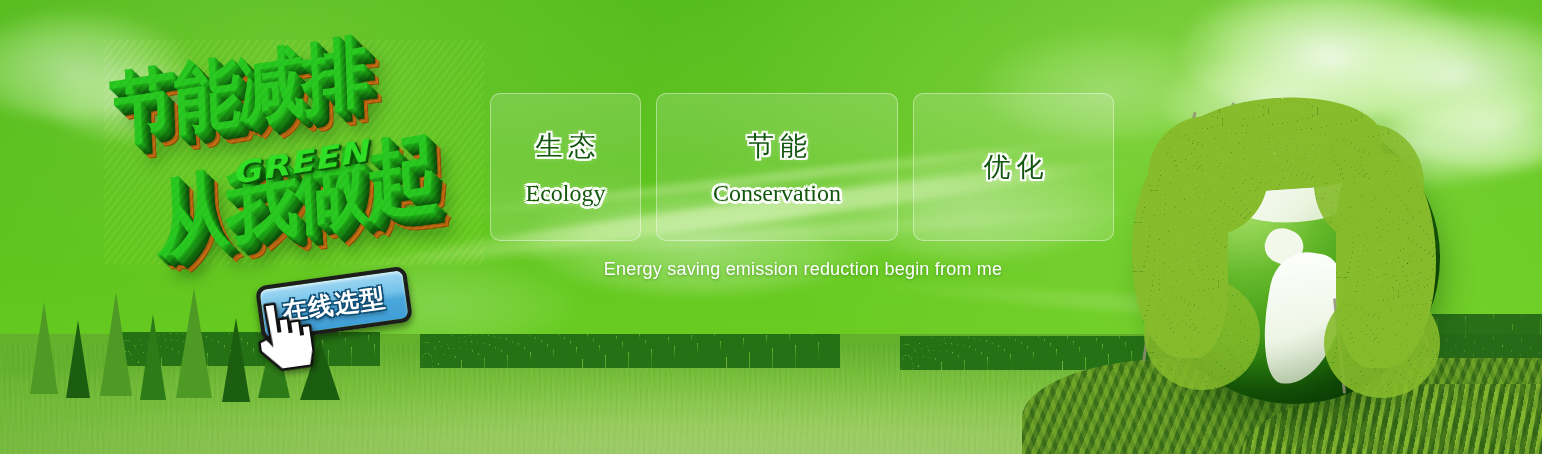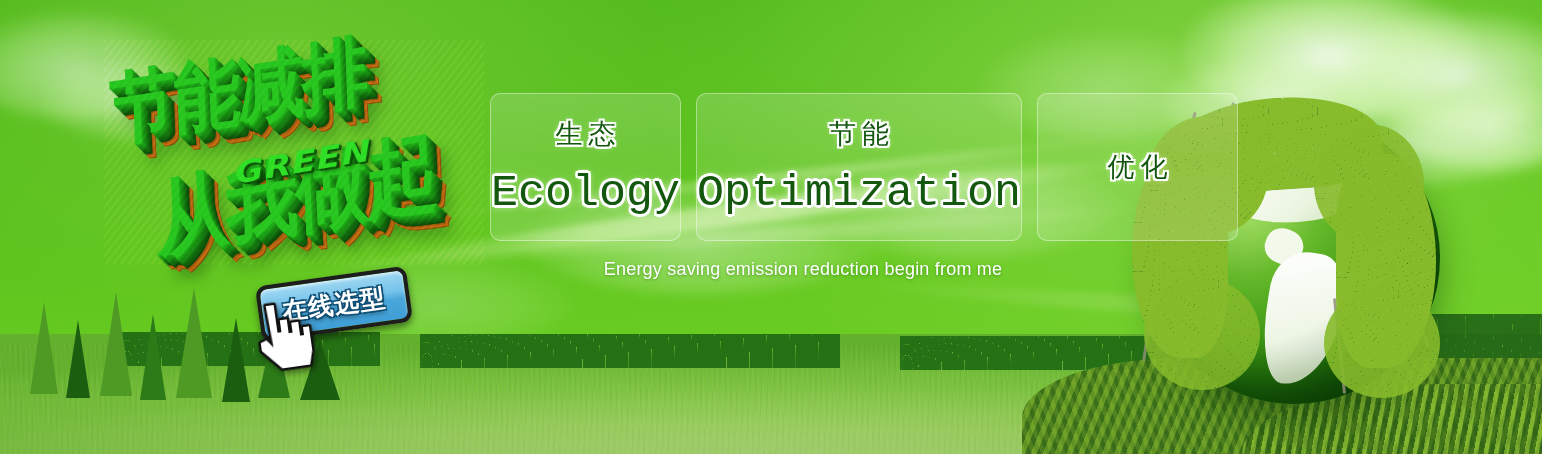--- a/index.html
+++ b/index.html
@@ -281,22 +281,22 @@
     font-size:27px; font-weight:normal; color:#12560f;
     letter-spacing:6px; text-indent:6px;
     text-shadow:
       -2px -2px 0 #ffffff, 2px -2px 0 #ffffff, -2px 2px 0 #ffffff, 2px 2px 0 #ffffff,
       -2px 0 0 #ffffff, 2px 0 0 #ffffff, 0 -2px 0 #ffffff, 0 2px 0 #ffffff,
       0 0 6px rgba(255,255,255,0.9);
     white-space:nowrap;
     text-align:center;
   }
   .card-en {
-    font-family:Liberation Mono, monospace;
-    font-size:45px; font-weight:normal; color:#14580f;
+    font-family:Liberation Serif, serif;
+    font-size:24px; font-weight:normal; color:#14580f;
     text-shadow:
       -2.2px -2.2px 0 #ffffff, 2.2px -2.2px 0 #ffffff, -2.2px 2.2px 0 #ffffff, 2.2px 2.2px 0 #ffffff,
       -2.6px 0 0 #ffffff, 2.6px 0 0 #ffffff, 0 -2.6px 0 #ffffff, 0 2.6px 0 #ffffff,
       0 0 7px rgba(255,255,255,0.95);
     white-space:nowrap;
   }
 
   
   #tagline {
     position:absolute; left:490px; top:259px; width:626px;
@@ -396,21 +396,21 @@
 
   <div id="cards">
 
     <div class="card" id="card-1">
       <div class="card-cn">生态</div>
       <div class="card-en">Ecology</div>
     </div>
 
     <div class="card" id="card-2">
       <div class="card-cn">节能</div>
-      <div class="card-en">Optimization</div>
+      <div class="card-en">Conservation</div>
     </div>
 
     <div class="card" id="card-3">
       <div class="card-cn">优化</div>
     </div>
 
   </div>
 
   <div id="tagline">Energy saving emission reduction begin from me</div>
 

